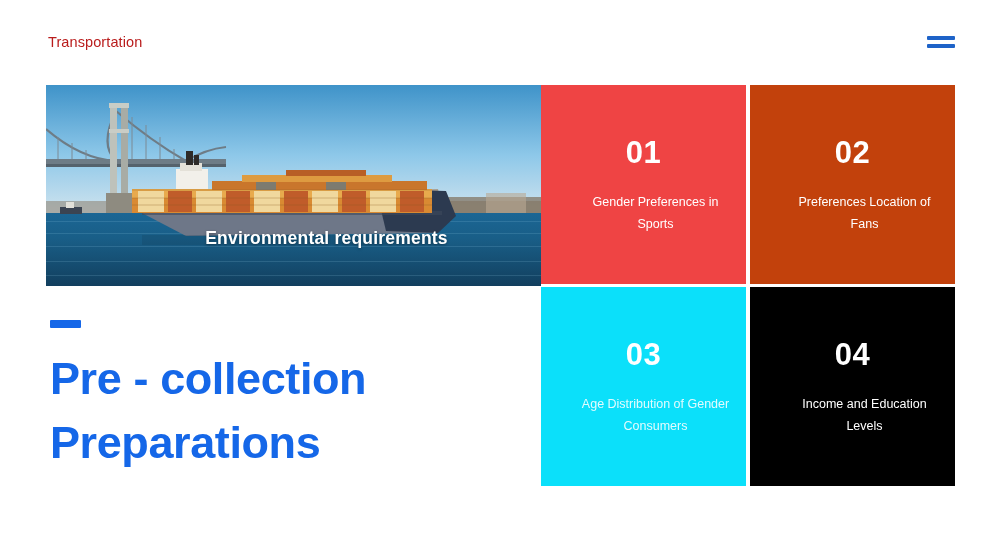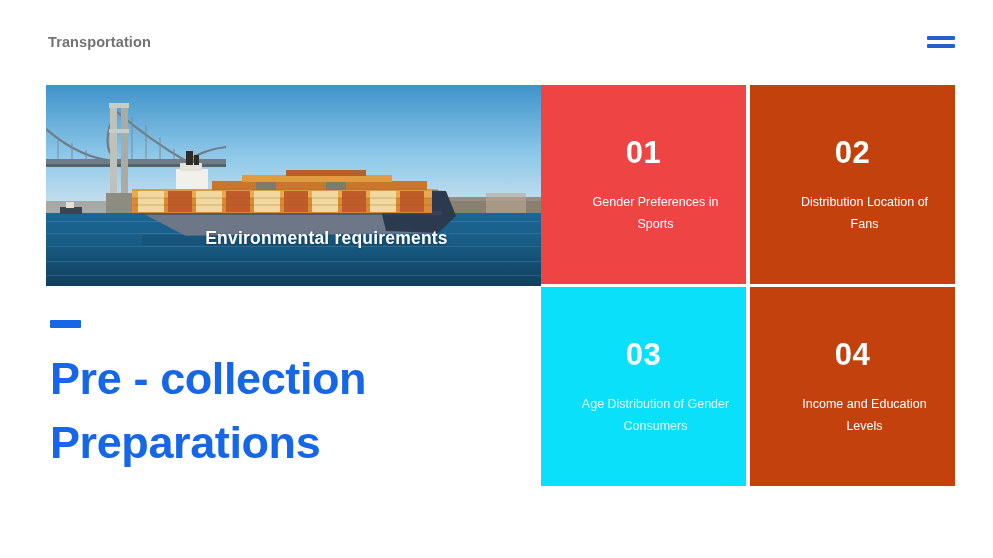--- a/index.html
+++ b/index.html
@@ -20,22 +20,22 @@
     position: absolute;
     top: 0; left: 0;
     width: 993px;
     height: 84px;
   }
   .brand {
     position: absolute;
     left: 48px;
     top: 34px;
     font-size: 14.5px;
-    font-weight: bold;
-    color: #737373;
+    font-weight: normal;
+    color: #b91c1c;
     letter-spacing: 0.1px;
   }
   .menu-btn {
     position: absolute;
     right: 38px;
     top: 36px;
     width: 28px;
     height: 16px;
     cursor: pointer;
   }
@@ -267,26 +267,26 @@
 
 <div class="tiles">
 
   <div class="tile tile-0" style="background: #ef4444;">
     <div class="tile-num">01</div>
     <div class="tile-label">Gender Preferences in Sports</div>
   </div>
 
   <div class="tile tile-1" style="background: #c2410c;">
     <div class="tile-num">02</div>
-    <div class="tile-label">Distribution Location of Fans</div>
+    <div class="tile-label">Preferences Location of Fans</div>
   </div>
 
   <div class="tile tile-2" style="background: rgb(11, 224, 250);">
     <div class="tile-num">03</div>
     <div class="tile-label dim">Age Distribution of Gender Consumers</div>
   </div>
 
-  <div class="tile tile-3" style="background: #c2410c;">
+  <div class="tile tile-3" style="background: #000000;">
     <div class="tile-num">04</div>
     <div class="tile-label">Income and Education Levels</div>
   </div>
 
 </div>
 
 </body></html>

